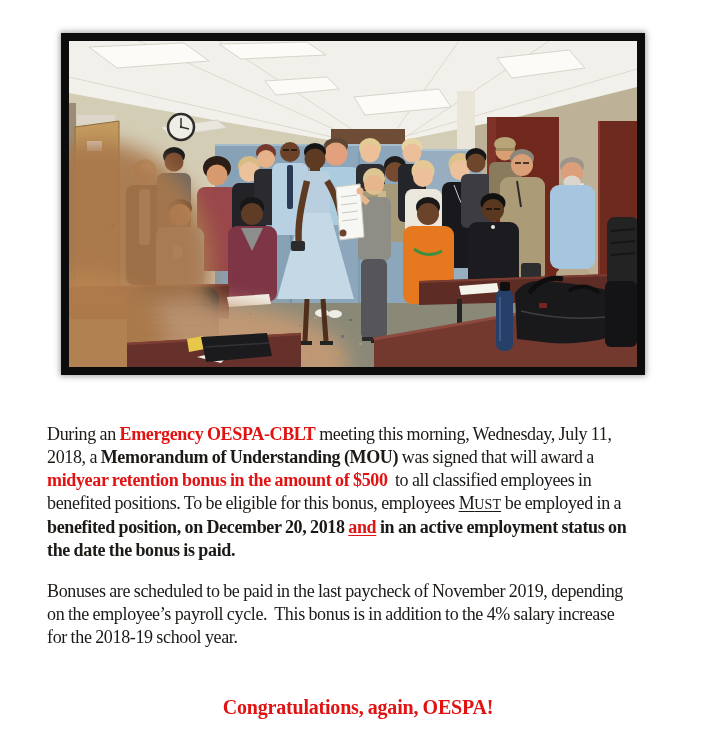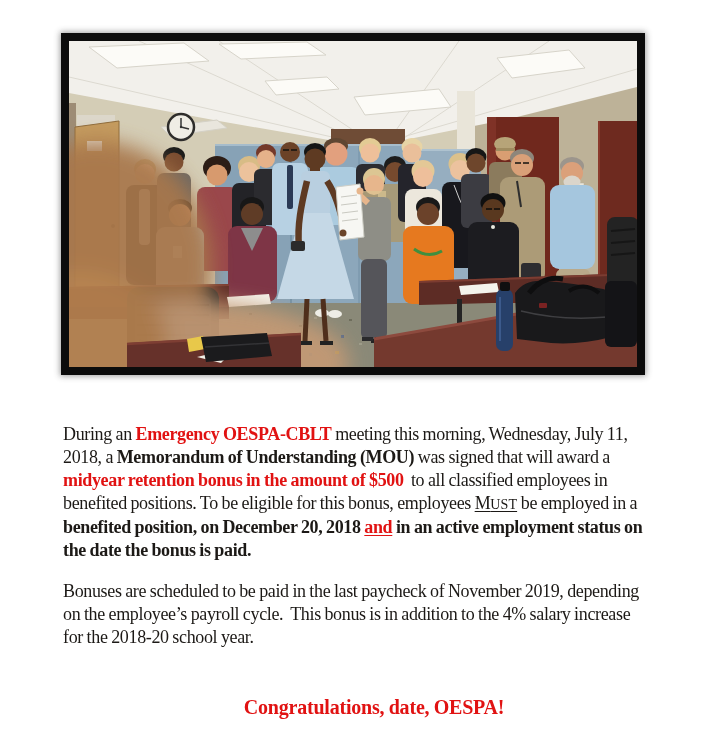--- a/index.html
+++ b/index.html
@@ -8,21 +8,21 @@
     width:715px;height:740px;background:#ffffff;position:relative;overflow:hidden;
     font-family:"Liberation Serif","DejaVu Serif",serif;color:var(--ink);
   }
   .photo-frame{
     position:absolute;left:61px;top:33px;width:568px;height:326px;margin:0;
     border:8px solid #0c0c0c;background:#d4cdb6;
     box-shadow:0 0 6px 1px rgba(40,40,40,.45);
   }
   .photo-frame svg{display:block;width:100%;height:100%;}
   .announcement{
-    position:absolute;left:63px;top:423px;width:622px;
+    position:absolute;left:47px;top:423px;width:622px;
     font-size:18px;line-height:23px;letter-spacing:-0.35px;word-spacing:-0.5px;
   }
   .para{margin:0;}
   .p1{margin-bottom:18px;}
   .line{white-space:nowrap;}
   .rb{color:var(--red);font-weight:bold;}
   .b{font-weight:bold;}
   .u{text-decoration:underline;text-underline-offset:2px;}
   .sc{font-size:.78em;letter-spacing:.1px;}
   .closing{
@@ -347,16 +347,16 @@
     <span class="line"><span>During an </span><span class="rb">Emergency OESPA-CBLT</span><span> meeting this morning, Wednesday, July 11,</span></span>
     <span class="line"><span>2018, a </span><span class="b">Memorandum of Understanding (MOU)</span><span> was signed that will award a</span></span>
     <span class="line"><span class="rb">midyear retention bonus in the amount of $500</span><span>&nbsp; to all classified employees in</span></span>
     <span class="line"><span>benefited positions. To be eligible for this bonus, employees </span><span class="u"><span>M</span><span class="sc">UST</span></span><span> be employed in a</span></span>
     <span class="line"><span class="b">benefited position, on December 20, 2018 </span><span class="rb u">and</span><span class="b"> in an active employment status on</span></span>
     <span class="line"><span class="b">the date the bonus is paid.</span></span>
   </p>
   <p class="para p2">
     <span class="line"><span>Bonuses are scheduled to be paid in the last paycheck of November 2019, depending</span></span>
     <span class="line"><span>on the employee’s payroll cycle.&nbsp; This bonus is in addition to the 4% salary increase</span></span>
-    <span class="line"><span>for the 2018-20 school year.</span></span>
+    <span class="line"><span>for the 2018-19 school year.</span></span>
   </p>
-  <p class="closing">Congratulations, date, OESPA!</p>
+  <p class="closing">Congratulations, again, OESPA!</p>
 </section>
 
 </body></html>

